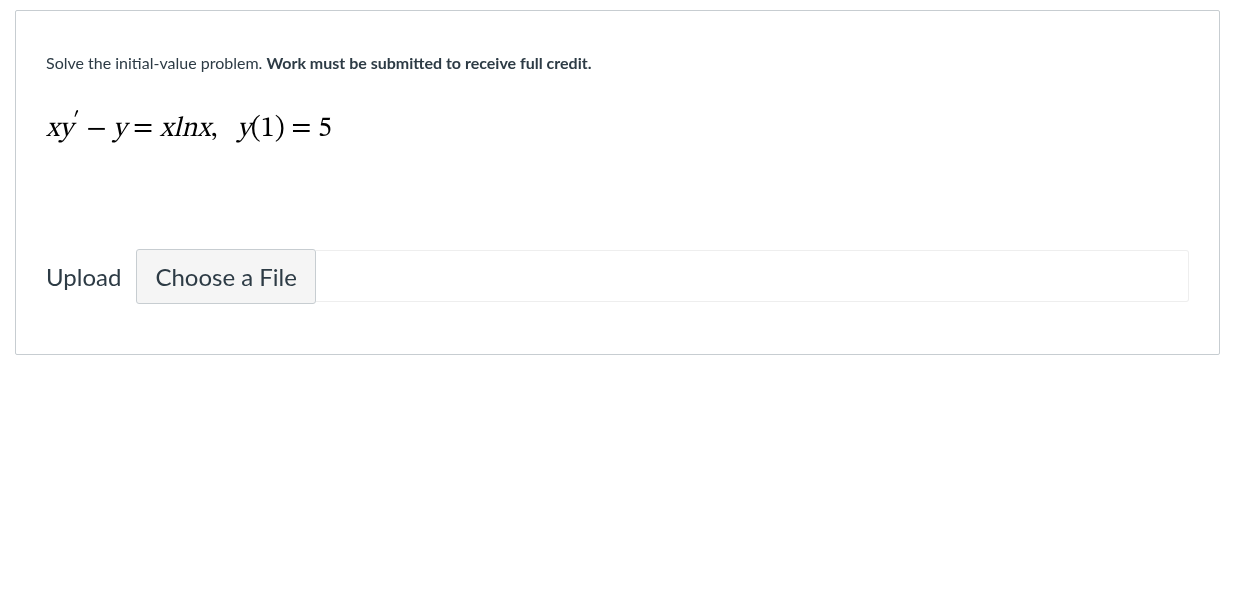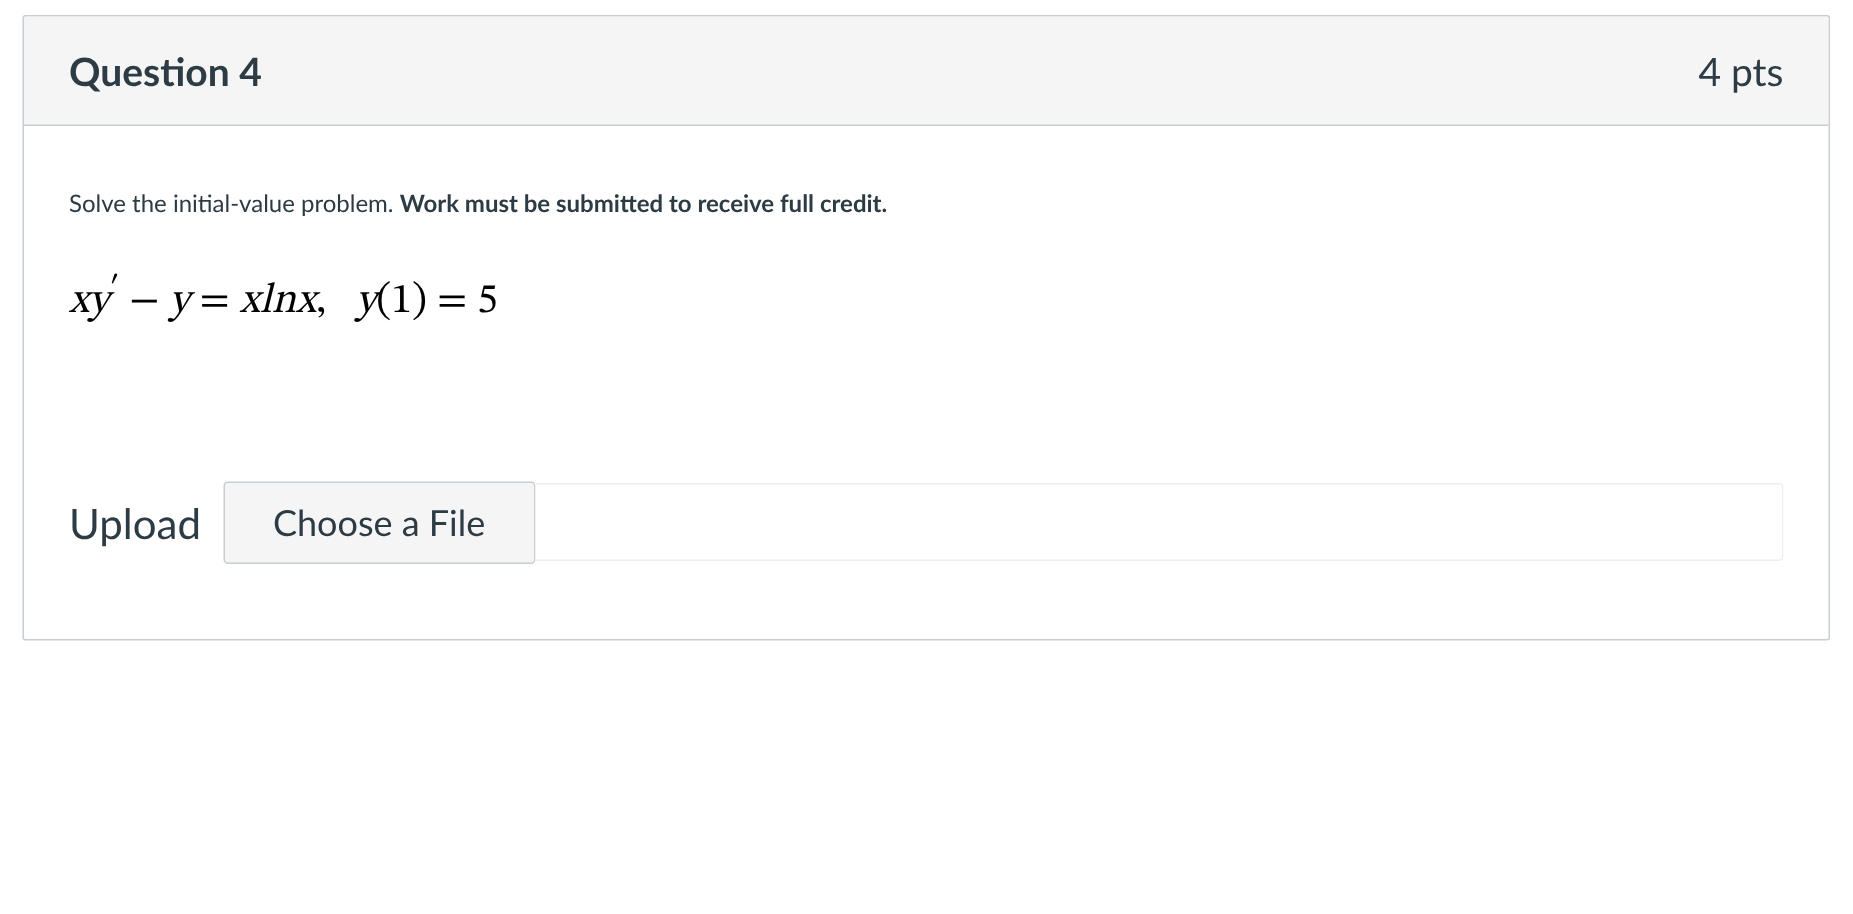--- a/index.html
+++ b/index.html
@@ -53,27 +53,27 @@
     font-style: italic;
   }
   .equation .upn { font-style: normal; }
   .equation .prime { font-style: normal; vertical-align: super; font-size: 0.8em; }
   .upload-row {
     display: flex;
     align-items: center;
     gap: 15px;
   }
   .upload-label {
-    font-size: 28px;
+    font-size: 24px;
     color: #2d3b45;
   }
   .file-btn {
     font-size: 24px;
     font-family: inherit;
-    padding: 12px 32px;
+    padding: 12px 18px;
     background: #f5f5f5;
     border: 1px solid #c7cdd1;
     border-radius: 3px;
     color: #2d3b45;
     cursor: pointer;
   }
   .file-display {
     flex: 1;
     height: 52px;
     border: 1px solid #eeeeee;
@@ -81,24 +81,20 @@
     background: #fff;
     margin-left: -15px;
     border-radius: 0 3px 3px 0;
   }
 </style>
 </head>
 <body>
 
 <div class="question-card">
 
-  <div class="question-header">
-    <div class="question-title">Question 4</div>
-    <div class="question-points">4 pts</div>
-  </div>
 
   <div class="question-body">
 
     <div class="prompt">
       <span>Solve the initial-value problem.  </span><span class="bold">Work must be submitted to receive full credit.</span><br>
     </div>
 
     <div class="equation" title="xy' − y = x ln x,   y(1) = 5">
       xy<span class="prime">′</span> <span class="upn">−</span> y <span class="upn">=</span> x<span style="font-style:italic;">l</span>nx<span class="upn">,</span>&nbsp;&nbsp;&nbsp;y<span class="upn">(1) = 5</span>
     </div>

